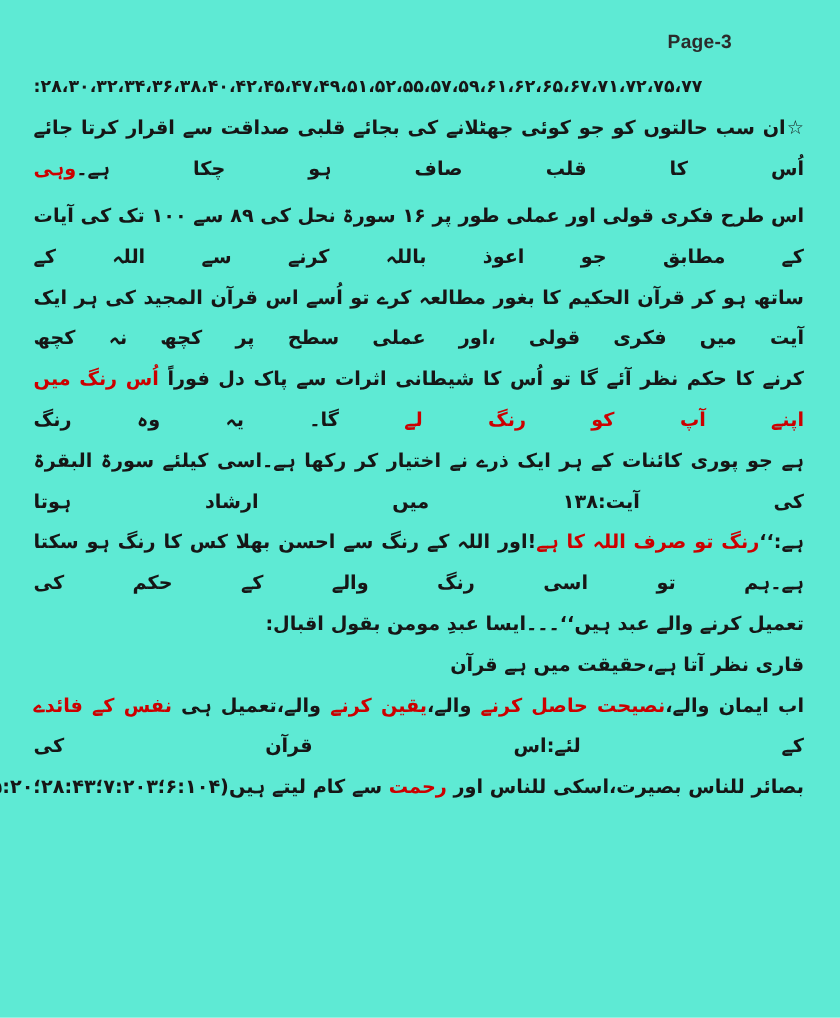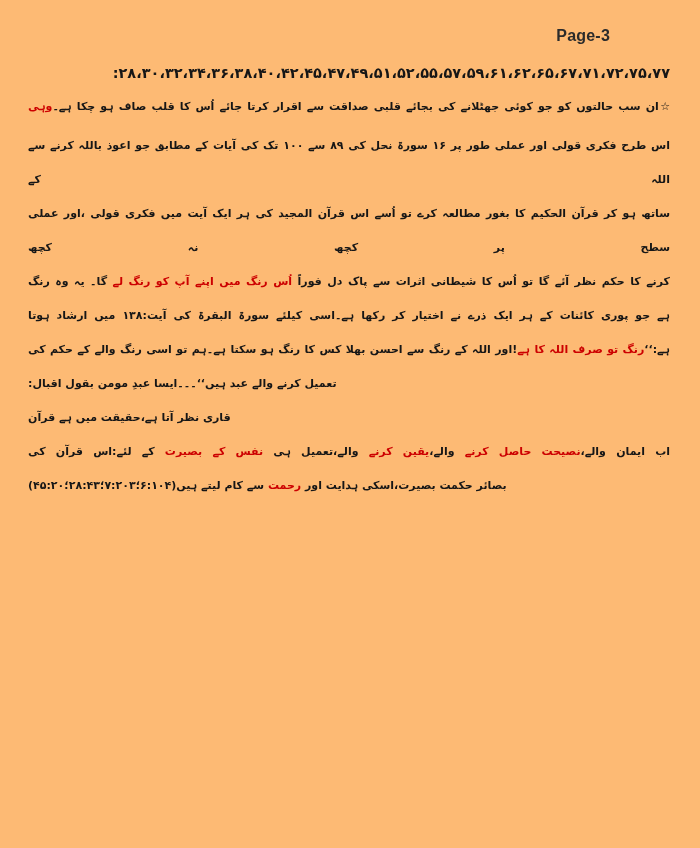--- a/index.html
+++ b/index.html
@@ -10,21 +10,21 @@
   body {
     width: 700px;
     height: 848px;
     position: relative;
     overflow: hidden;
     font-family: "DejaVu Sans", sans-serif;
   }
   .page {
     position: absolute;
     inset: 0;
-    background: #fdba74;
+    background: #5eead4;
   }
   .page-label {
     position: absolute;
     top: 27px;
     right: 90px;
     font-family: "Liberation Sans", sans-serif;
     font-size: 16px;
     font-weight: 600;
     color: #2b2b2b;
     letter-spacing: 0.2px;
@@ -32,32 +32,32 @@
   .doc-lines {
     position: absolute;
     top: 56px;
     left: 28px;
     right: 30px;
   }
   .line {
     direction: rtl;
     font-family: "DejaVu Sans", sans-serif;
     font-weight: 700;
-    font-size: 11px;
+    font-size: 16px;
     line-height: 34px;
     color: #161616;
     white-space: nowrap;
   }
   .line.justify {
     white-space: normal;
     text-align: justify;
     text-align-last: justify;
   }
-  .line.right  { text-align: right; }
-  .line.center { text-align: left; }
+  .line.right  { text-align: left; }
+  .line.center { text-align: right; }
   .line.spread { word-spacing: 9px; }
   .line.gap-before { margin-top: 5px; }
   .numline { font-size: 14.5px; letter-spacing: 1px; }
   .red { color: var(--accent-red, #cc0000); }
   .ink { color: var(--ink, #161616); }
 </style>
 </head>
 <body>
 
 <div class="page">
@@ -66,16 +66,16 @@
   <div class="doc-lines">
       <div class="line right numline"><span class="ink">۲۸،۳۰،۳۲،۳۴،۳۶،۳۸،۴۰،۴۲،۴۵،۴۷،۴۹،۵۱،۵۲،۵۵،۵۷،۵۹،۶۱،۶۲،۶۵،۶۷،۷۱،۷۲،۷۵،۷۷:</span></div>
       <div class="line justify"><span class="ink">☆ان سب حالتوں کو جو کوئی جھٹلانے کی بجائے قلبی صداقت سے اقرار کرتا جائے اُس کا قلب صاف ہو چکا ہے۔</span><span class="red">وہی</span></div>
       <div class="line justify gap-before"><span class="ink">اس طرح فکری قولی اور عملی طور پر ۱۶ سورۃ نحل کی ۸۹ سے ۱۰۰ تک کی آیات کے مطابق جو اعوذ باللہ کرنے سے اللہ کے</span></div>
       <div class="line justify"><span class="ink">ساتھ ہو کر قرآن الحکیم کا بغور مطالعہ کرے تو اُسے اس قرآن المجید کی ہر ایک آیت میں فکری قولی ،اور عملی سطح پر کچھ نہ کچھ</span></div>
       <div class="line justify"><span class="ink">کرنے کا حکم نظر آئے گا تو اُس کا شیطانی اثرات سے پاک دل فوراً </span><span class="red">اُس رنگ میں اپنے آپ کو رنگ لے</span><span class="ink"> گا۔ یہ وہ رنگ</span></div>
       <div class="line justify"><span class="ink">ہے جو پوری کائنات کے ہر ایک ذرے نے اختیار کر رکھا ہے۔اسی کیلئے سورۃ البقرۃ کی آیت:۱۳۸ میں ارشاد ہوتا</span></div>
       <div class="line justify"><span class="ink">ہے:‘‘</span><span class="red">رنگ تو صرف اللہ کا ہے</span><span class="ink">!اور اللہ کے رنگ سے احسن بھلا کس کا رنگ ہو سکتا ہے۔ہم تو اسی رنگ والے کے حکم کی</span></div>
       <div class="line center"><span class="ink">تعمیل کرنے والے عبد ہیں‘‘۔۔۔ایسا عبدِ مومن بقول اقبال:</span></div>
       <div class="line center"><span class="ink">قاری نظر آتا ہے،حقیقت میں ہے قرآن</span></div>
-      <div class="line justify"><span class="ink">اب ایمان والے،</span><span class="red">نصیحت حاصل کرنے</span><span class="ink"> والے،</span><span class="red">یقین کرنے</span><span class="ink"> والے،تعمیل ہی </span><span class="red">نفس کے بصیرت</span><span class="ink"> کے لئے:اس قرآن کی</span></div>
-      <div class="line center"><span class="ink">بصائر حکمت بصیرت،اسکی ہدایت اور </span><span class="red">رحمت</span><span class="ink"> سے کام لیتے ہیں(۶:۱۰۴؛۷:۲۰۳؛۲۸:۴۳؛۴۵:۲۰)</span></div>
+      <div class="line justify"><span class="ink">اب ایمان والے،</span><span class="red">نصیحت حاصل کرنے</span><span class="ink"> والے،</span><span class="red">یقین کرنے</span><span class="ink"> والے،تعمیل ہی </span><span class="red">نفس کے فائدے</span><span class="ink"> کے لئے:اس قرآن کی</span></div>
+      <div class="line center"><span class="ink">بصائر للناس بصیرت،اسکی للناس اور </span><span class="red">رحمت</span><span class="ink"> سے کام لیتے ہیں(۶:۱۰۴؛۷:۲۰۳؛۲۸:۴۳؛۴۵:۲۰)</span></div>
     </div>
 </div>
 
 </body></html>

